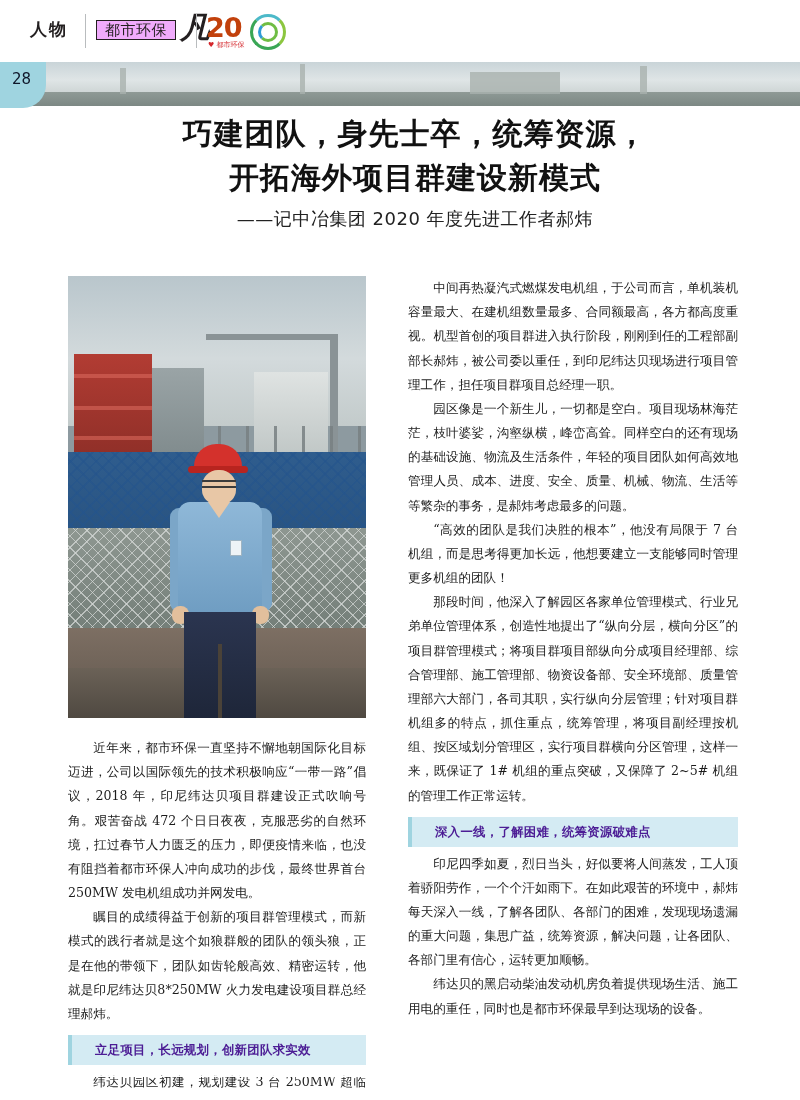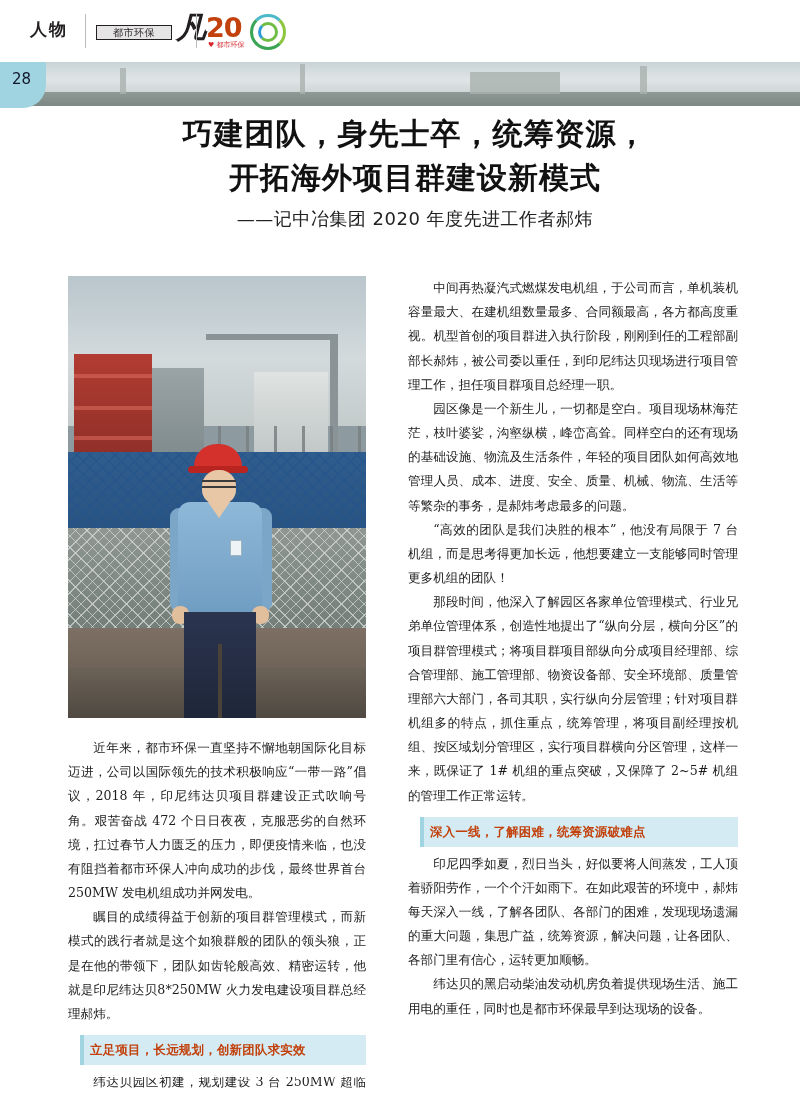--- a/index.html
+++ b/index.html
@@ -40,26 +40,26 @@
   }
   .magazine-logo {
     position: absolute;
     left: 96px; top: 16px;
     display: flex;
     align-items: flex-end;
     gap: 4px;
   }
   .magazine-logo .cn {
     font-family: "DejaVu Sans", sans-serif;
-    font-size: 10px;
+    font-size: 15px;
     color: #231f20;
     letter-spacing: 0.5px;
-    background: #e5e5e5;
+    background: #f0abfc;
     border: 1px solid #231f20;
-    padding: 1px 16px;
+    padding: 1px 8px;
     line-height: 1.1;
   }
   .magazine-logo .brush {
     font-family: "DejaVu Serif", serif;
     font-size: 30px;
     font-weight: bold;
     line-height: 0.8;
     color: #231f20;
     font-style: italic;
   }
@@ -289,28 +289,28 @@
     font-size: 12.6px;
     line-height: 1.92;
     color: #1c1c1c;
     text-align: justify;
   }
   .col p { margin: 0; text-indent: 2em; }
   .col-left  { left: 68px;  top: 736px; width: 298px; }
   .col-right { left: 408px; top: 276px; width: 330px; }
 
   .heading-bar {
-    margin: 9px 0 5px 12px;
+    margin: 9px 0 5px 0;
     background: #d4ebf3;
     border-left: 4px solid #9fd4e0;
     font-family: "DejaVu Sans", sans-serif;
     font-size: 12.4px;
     font-weight: bold;
-    color: #c2410c;
-    padding: 3px 6px;
+    color: #4c1d95;
+    padding: 3px 23px;
     text-indent: 0;
     letter-spacing: 0.3px;
     white-space: nowrap;
     overflow: hidden;
   }
 
   
   .footer-rule {
     position: absolute;
     left: 0; top: 1076px; width: 800px; height: 1px;

